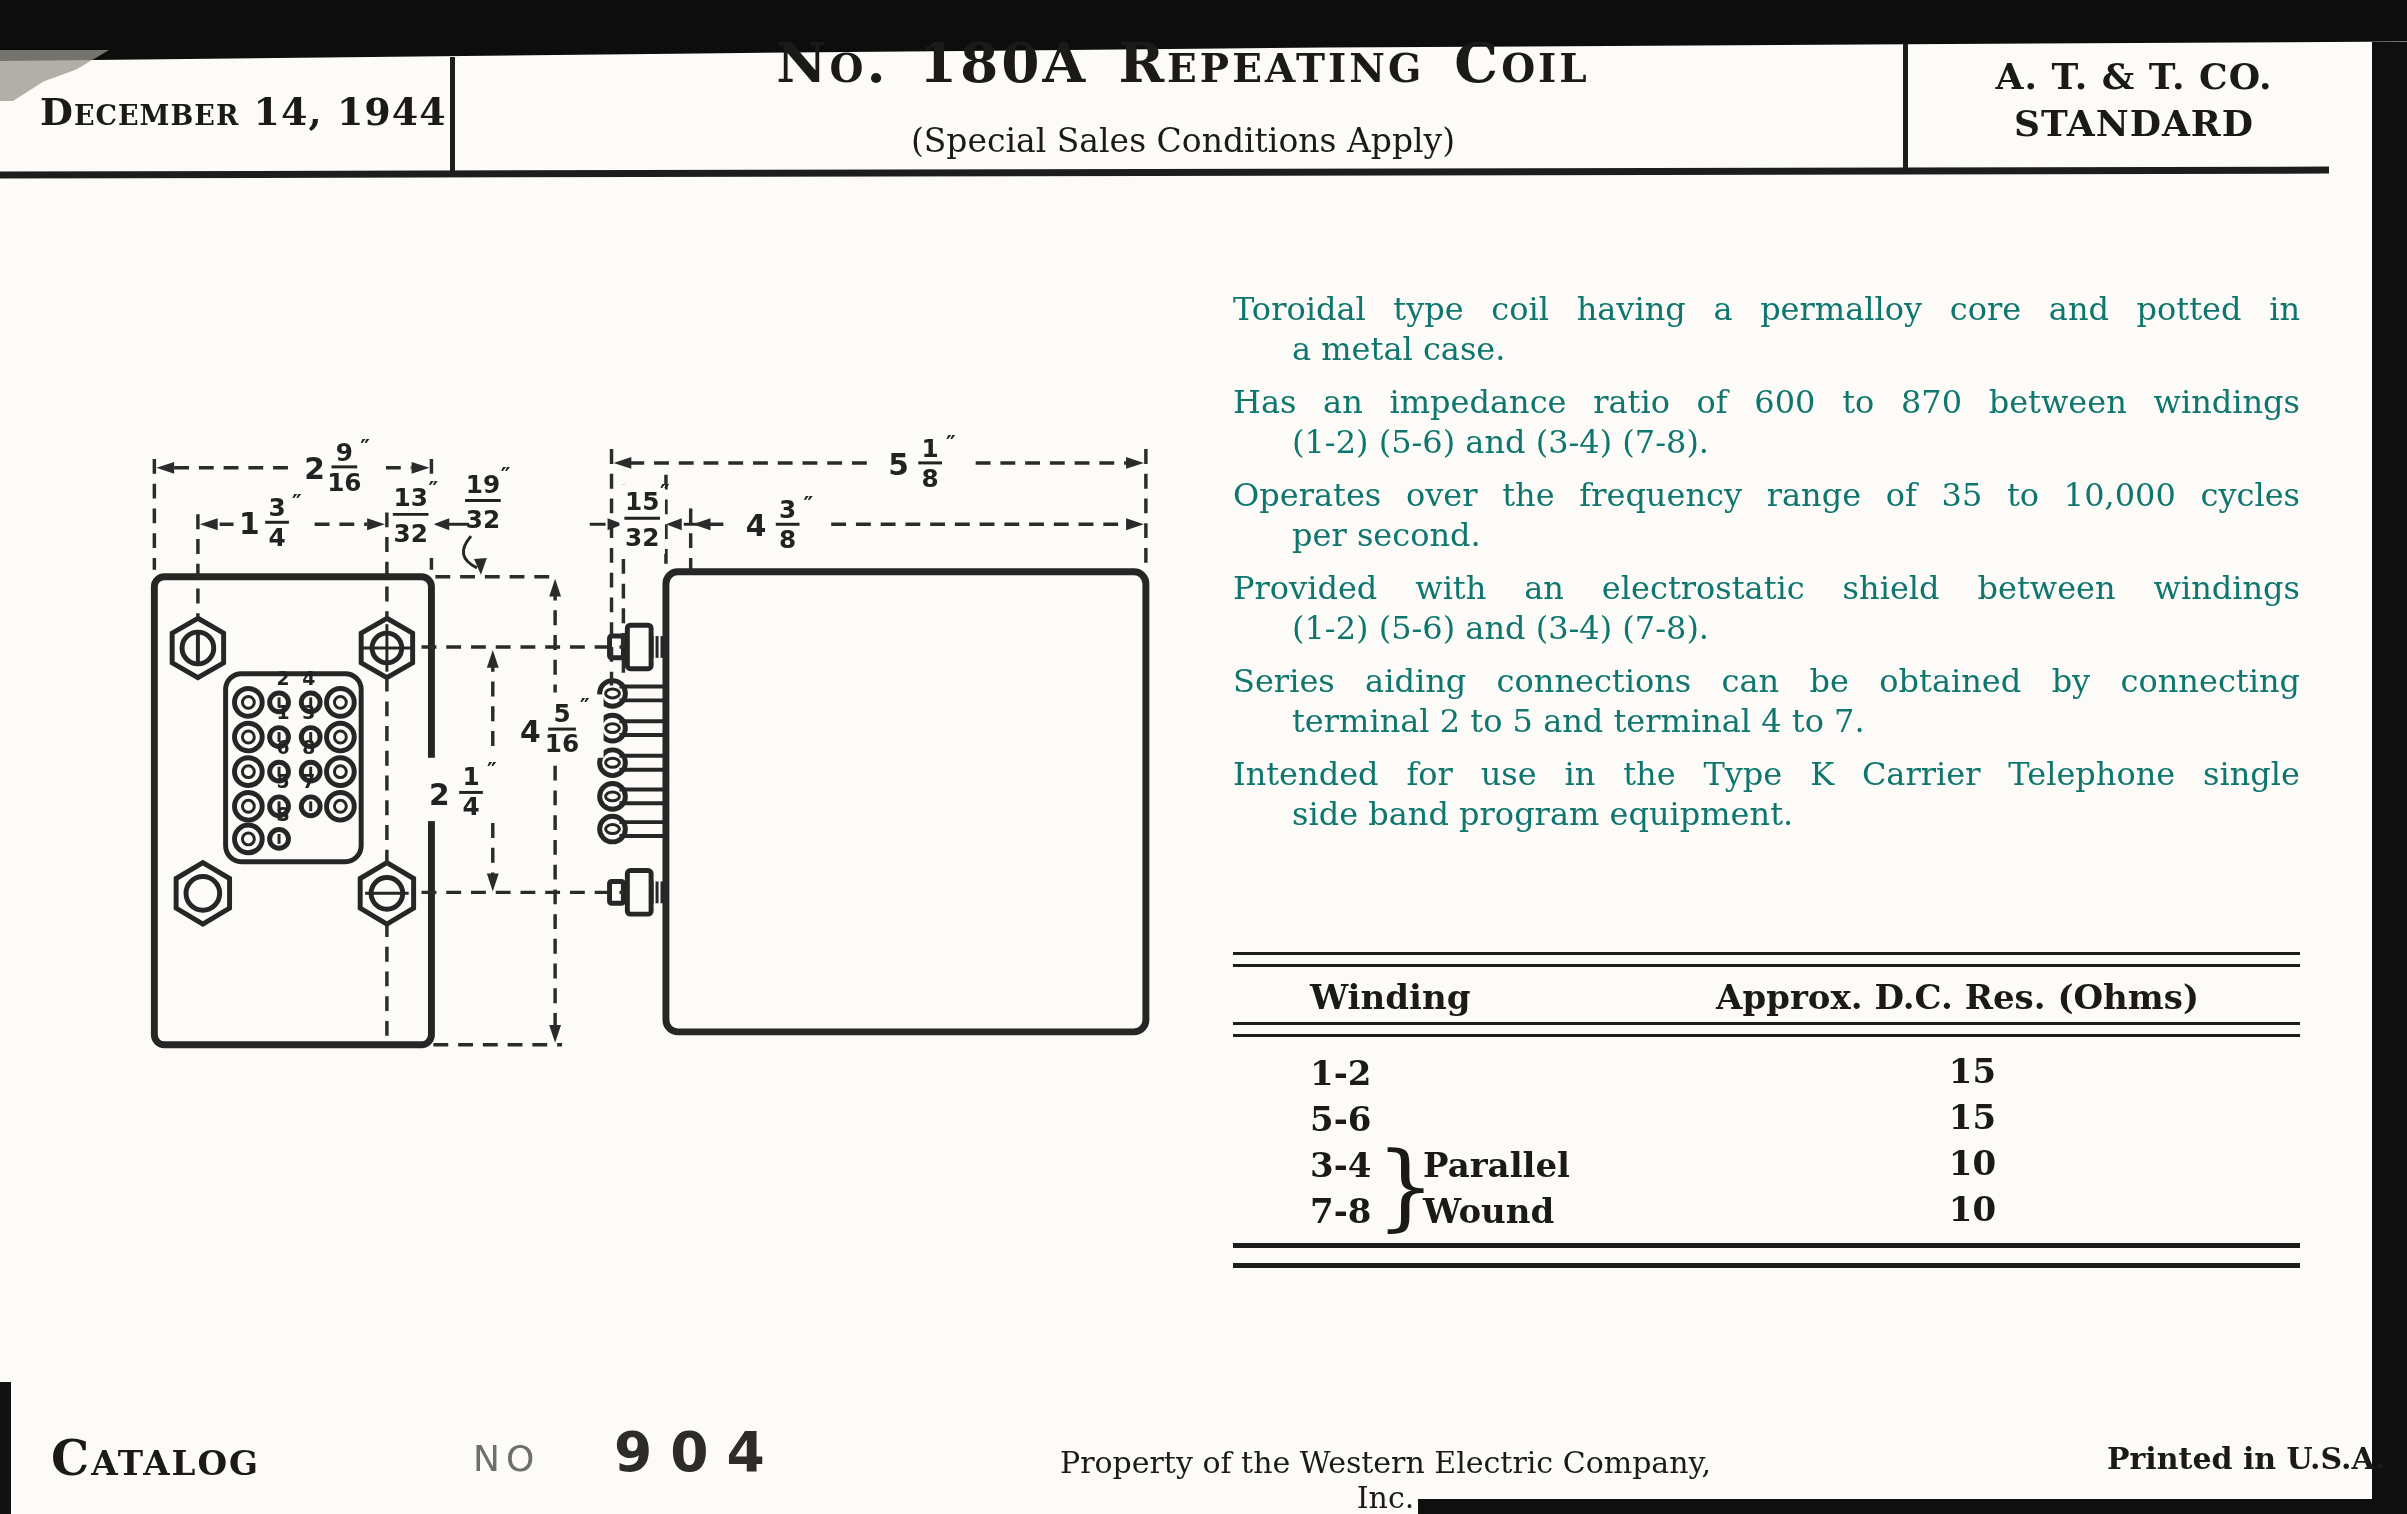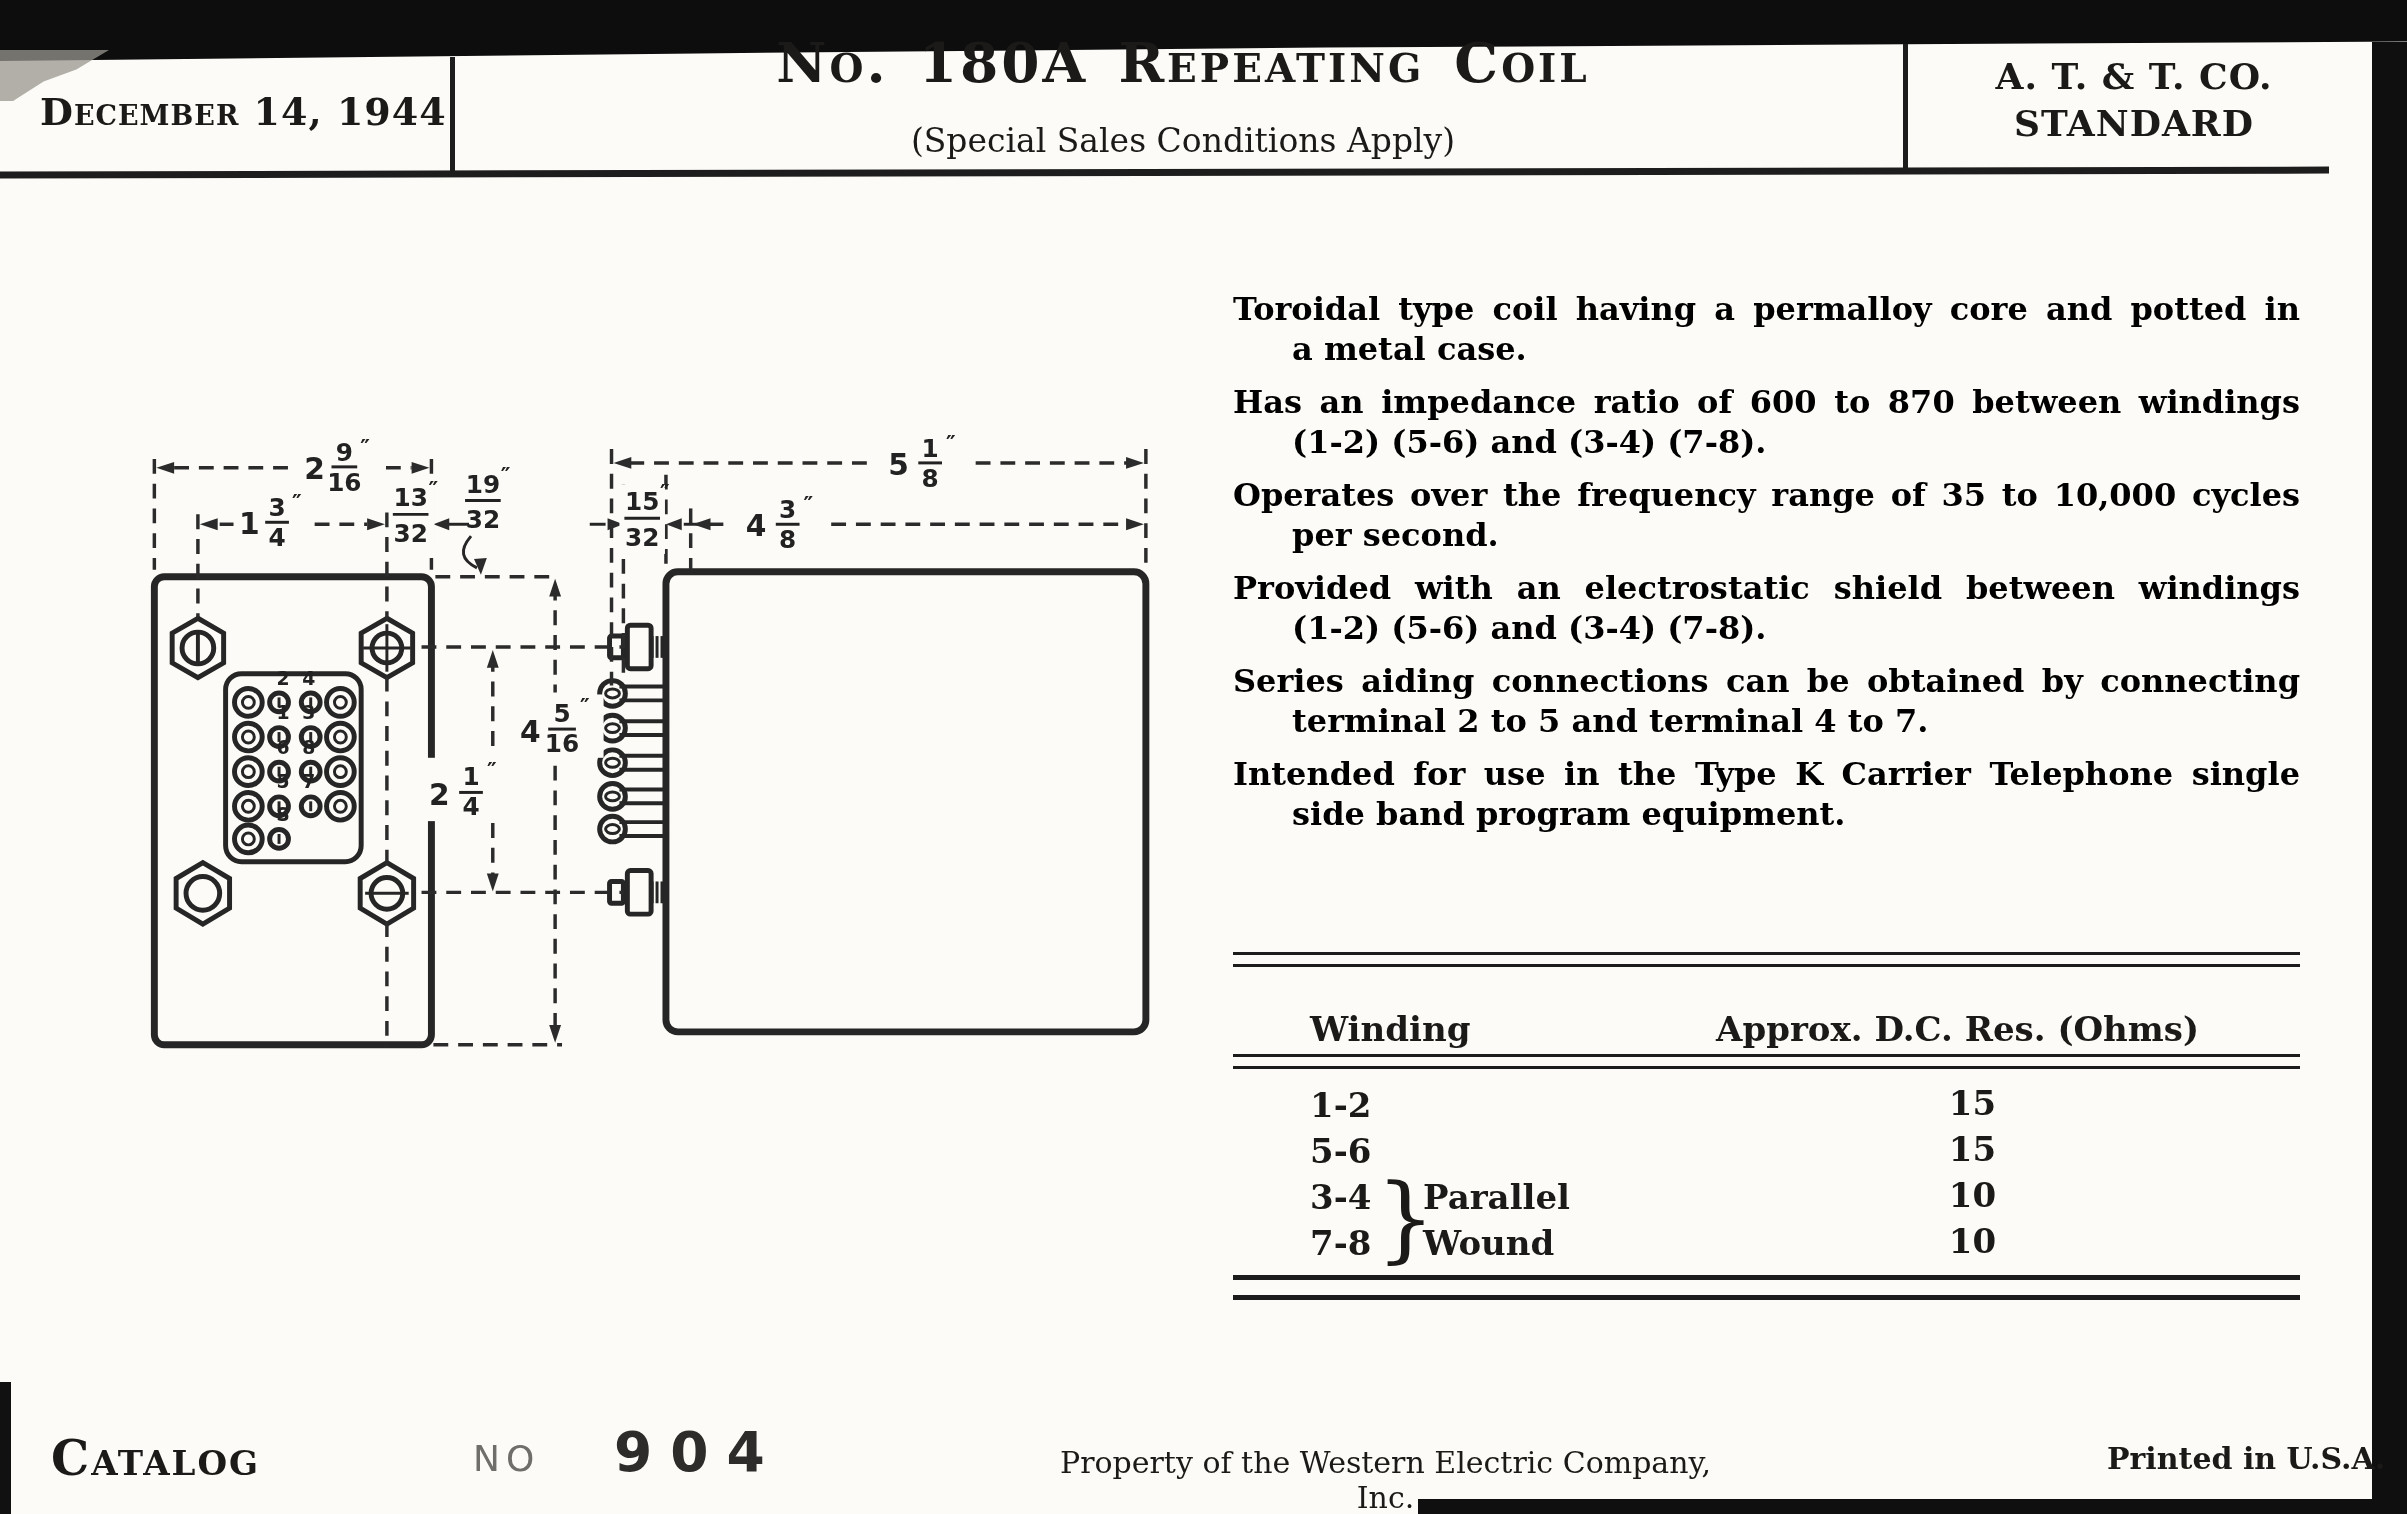--- a/index.html
+++ b/index.html
@@ -21,30 +21,30 @@
   .vrule-right{left:1903px;top:44px;width:5px;height:127px;background:#1d1d1d;}
   .hdr-title{left:475px;top:30px;width:1416px;text-align:center;
              font-size:55px;font-weight:bold;font-variant:small-caps;
              letter-spacing:3px;word-spacing:8px;}
   .hdr-sub{left:475px;top:121px;width:1416px;text-align:center;
            font-size:33px;font-weight:normal;}
   .hdr-att{left:1921px;top:53px;width:426px;text-align:center;
            font-size:36px;font-weight:bold;line-height:47px;letter-spacing:1px;}
   .hdr-rule{left:0;top:169px;width:2329px;height:7px;background:#1d1d1d;transform:rotate(-0.12deg);}
   
-  .desc{left:1233px;top:289px;width:1067px;font-size:32px;font-weight:bold;
-        line-height:40px;color:#000000;}
+  .desc{left:1233px;top:289px;width:1067px;font-size:32px;font-weight:normal;
+        line-height:40px;color:#0f766e;}
   .para{margin-bottom:13px;}
   .para .l1{text-align:justify;text-align-last:justify;}
   .para .l2{margin-left:59px;}
   
   .wtable{left:1233px;top:952px;width:1067px;font-weight:bold;font-size:34px;}
   .rule-dbl{height:9px;border-top:3px solid #1c1c1c;border-bottom:3px solid #1c1c1c;}
   .rule-thick{height:15px;border-top:5px solid #1c1c1c;border-bottom:5px solid #1c1c1c;}
-  .thead{position:relative;height:55px;margin-top:32px;}
+  .thead{position:relative;height:55px;}
   .thead .h1{position:absolute;left:77px;top:10px;}
   .thead .h2{position:absolute;left:483px;top:10px;}
   .tbody{position:relative;padding:14px 0 8px 0;}
   .trow{position:relative;height:46px;}
   .tw{position:absolute;left:77px;top:2px;}
   .tl{position:absolute;left:190px;top:2px;}
   .tv{position:absolute;left:665px;width:149px;text-align:center;top:0px;}
   .brace{position:absolute;left:143px;top:99px;font-size:93px;line-height:103px;
          font-weight:normal;font-family:"DejaVu Serif",serif;}
   

